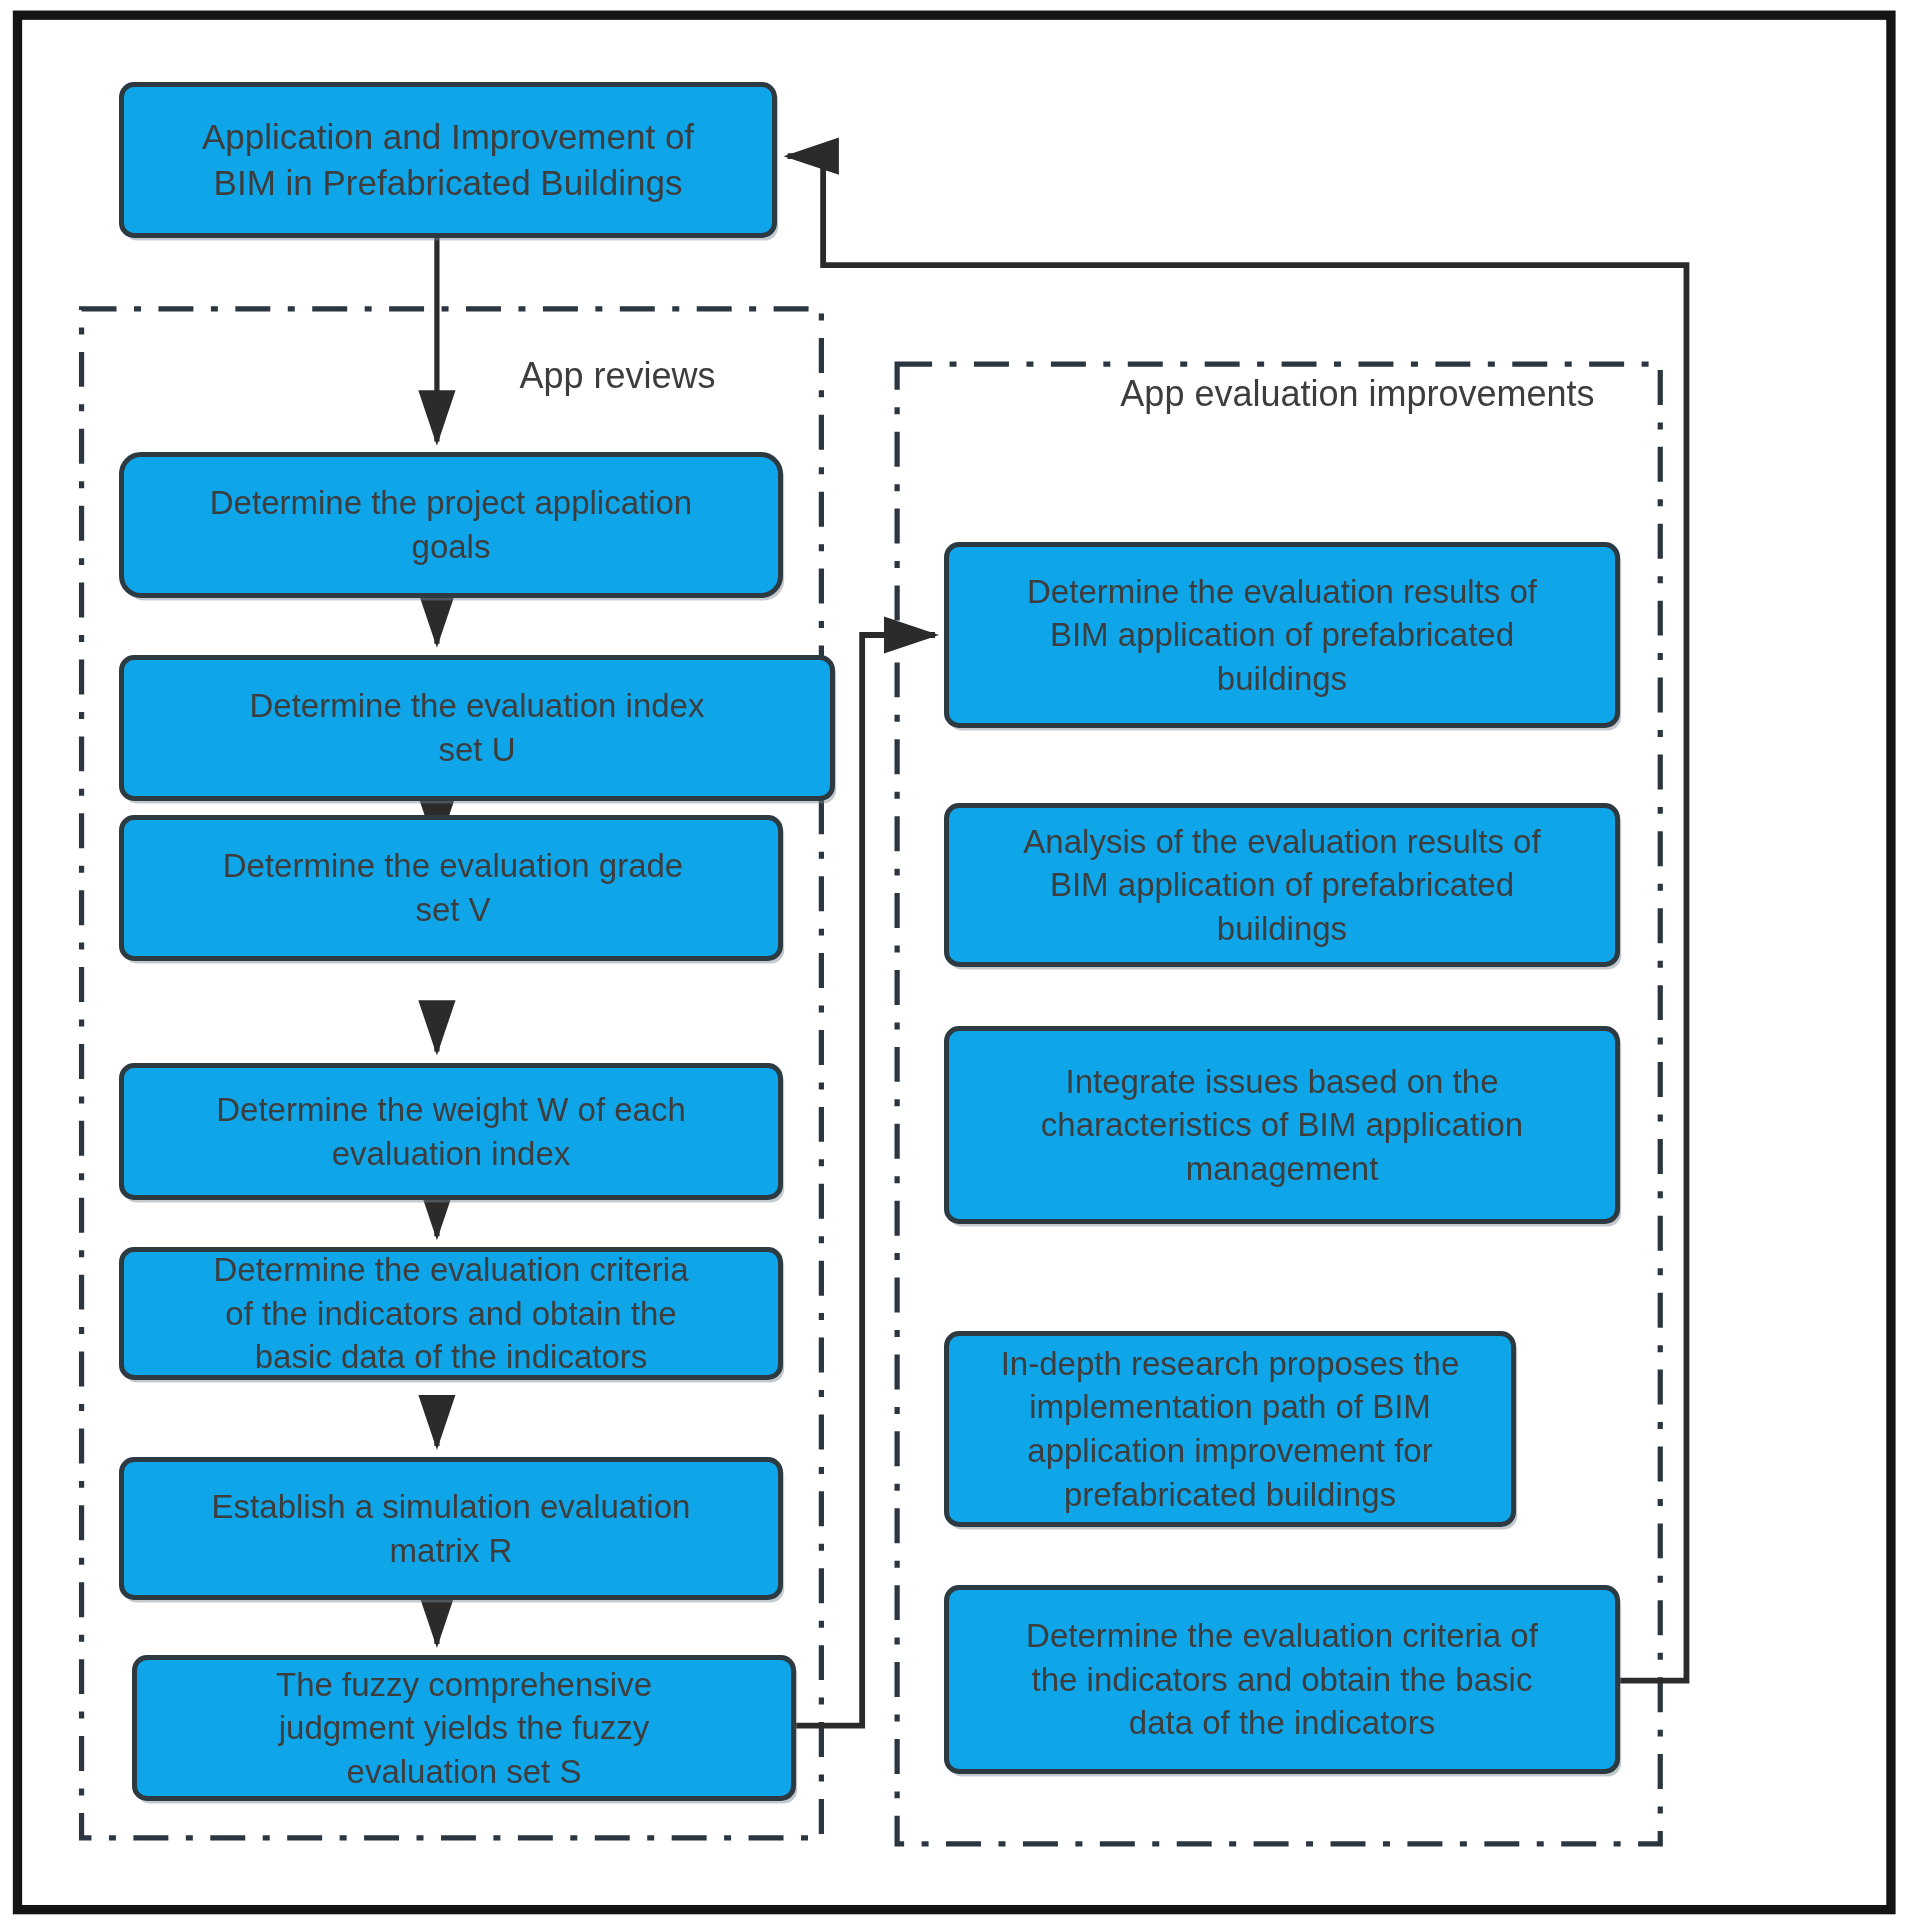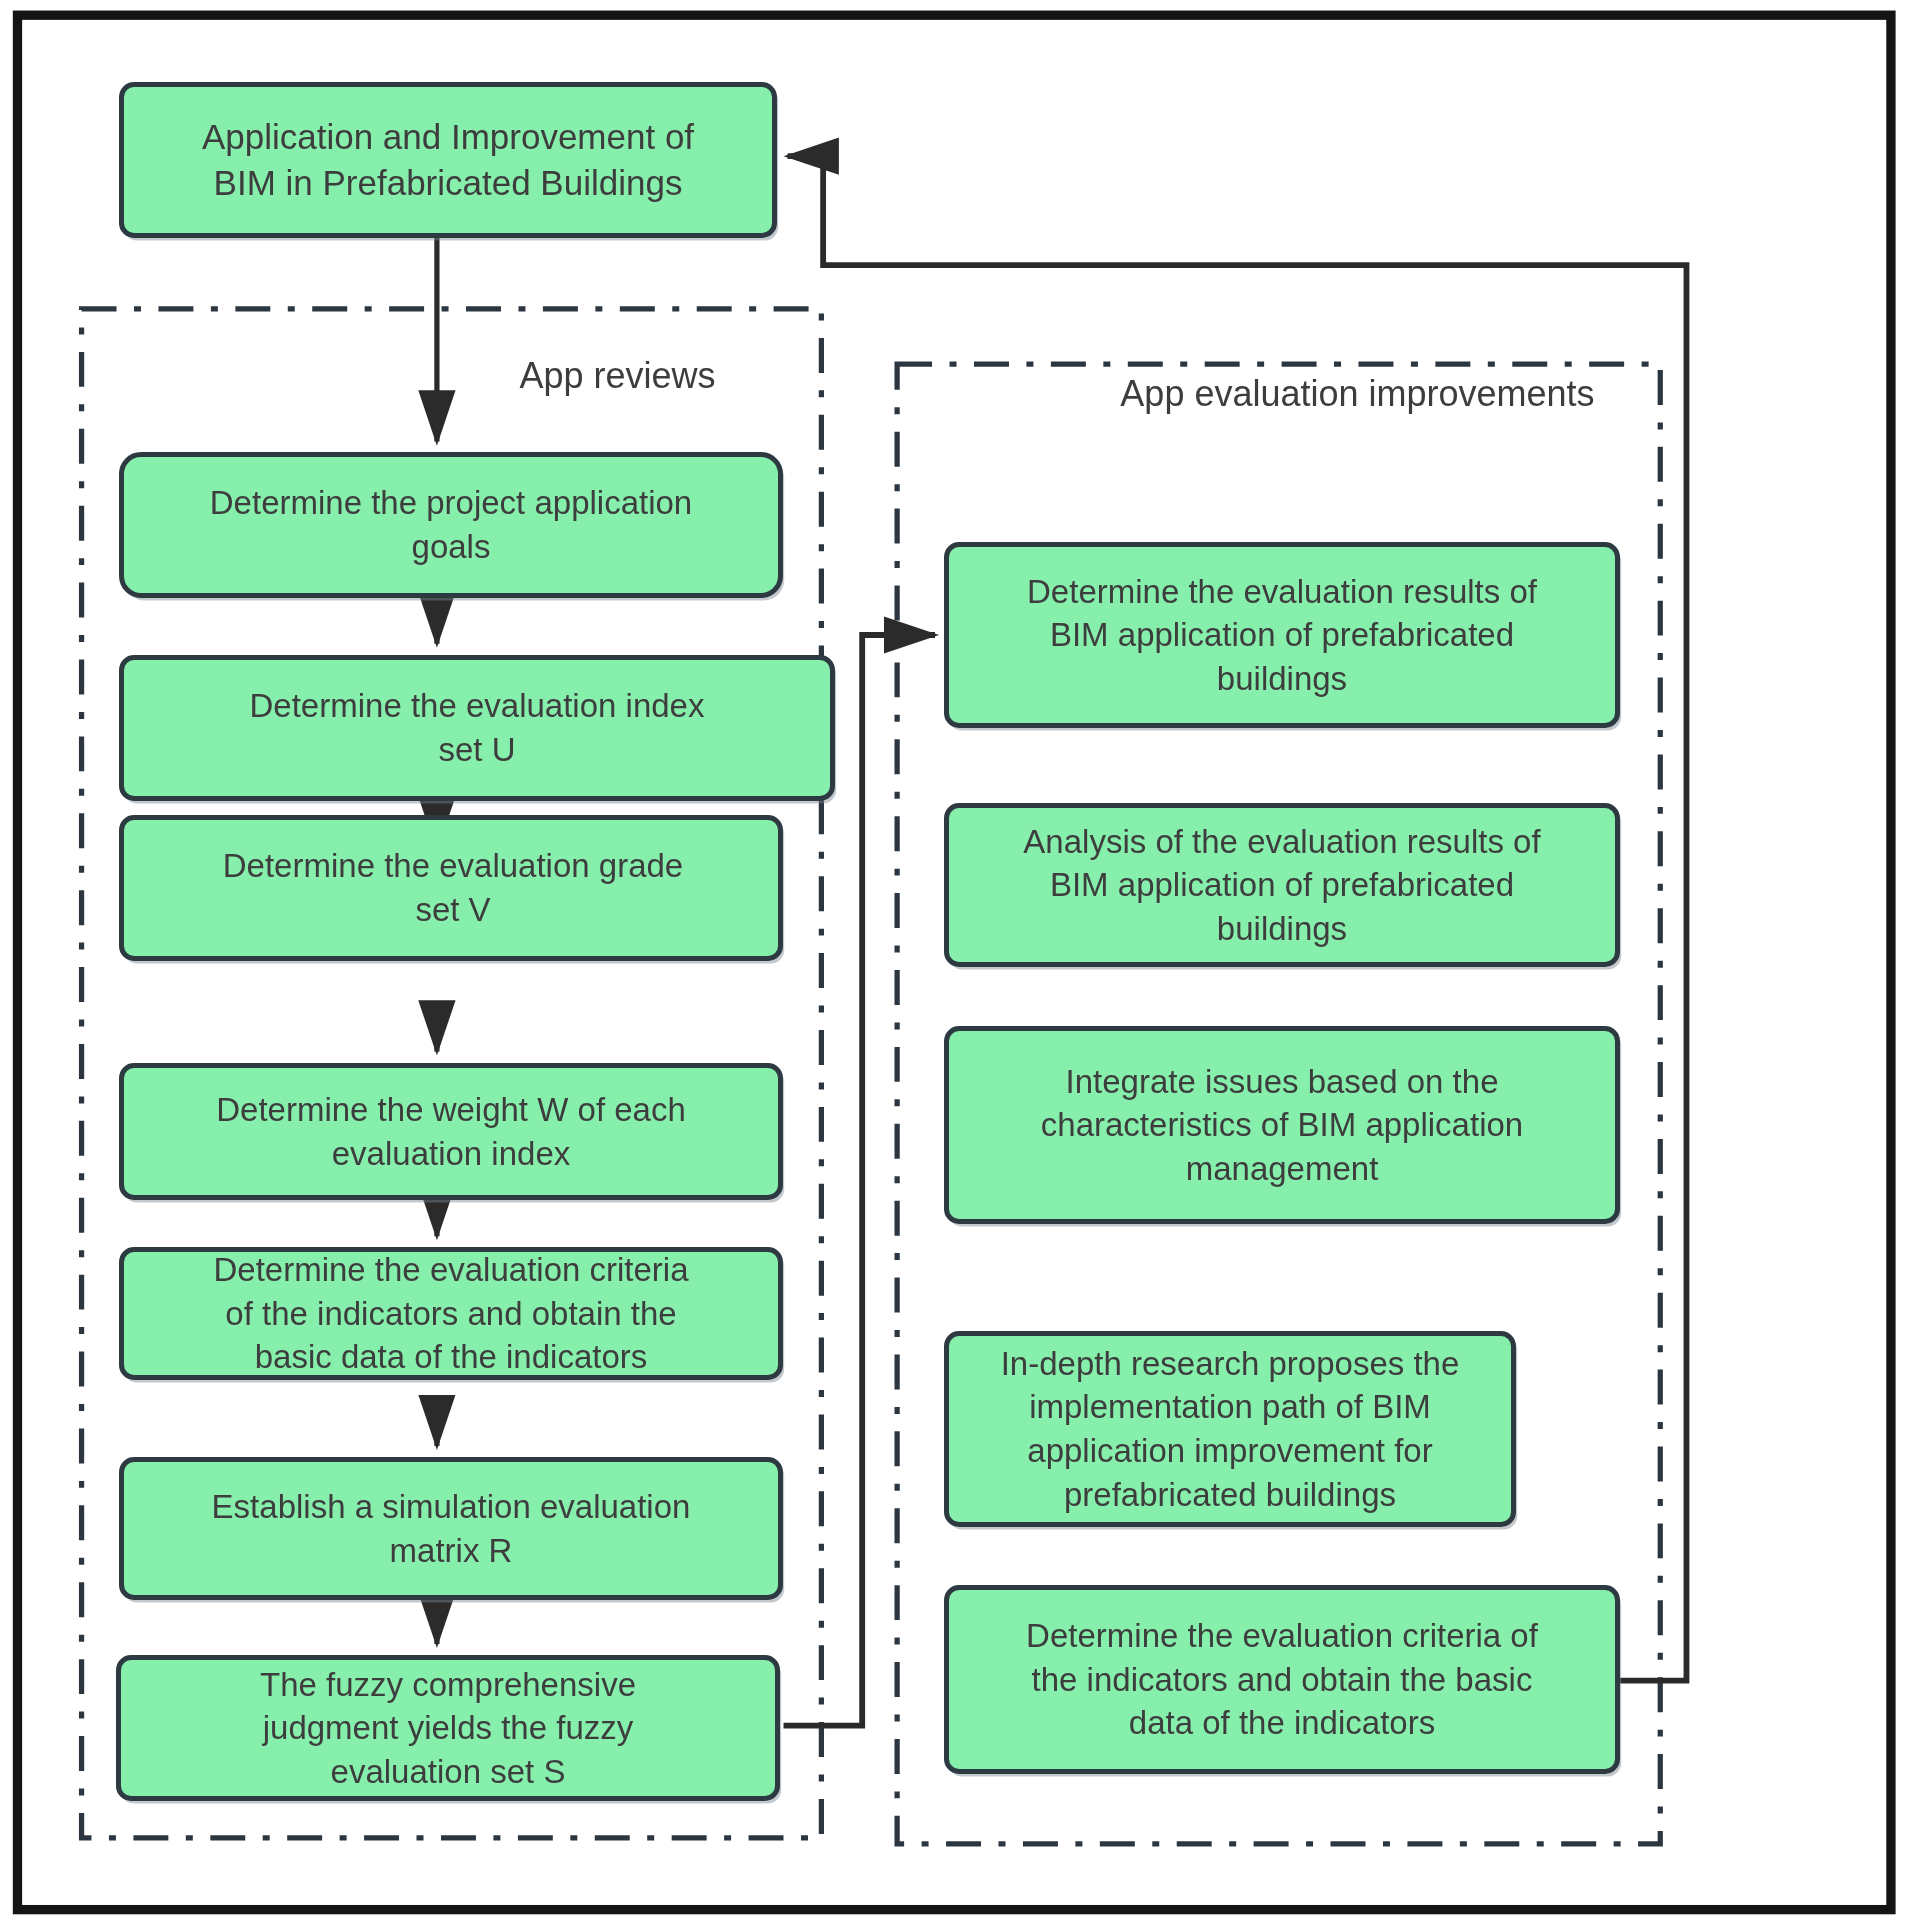--- a/index.html
+++ b/index.html
@@ -4,21 +4,21 @@
 <style>
   html,body{margin:0;padding:0;background:#ffffff;}
   body{
     width:1909px;height:1926px;position:relative;overflow:hidden;
     font-family:"Liberation Sans", sans-serif;color:#3d3d3d;
   }
   .stage{position:absolute;inset:0;}
   svg.lines{position:absolute;left:0;top:0;width:1909px;height:1926px;}
   .node{
     position:absolute;box-sizing:border-box;
-    background:#86efac;border:5.2px solid #2d3a42;border-radius:15px;
+    background:#0ea5e9;border:5.2px solid #2d3a42;border-radius:15px;
     display:flex;align-items:center;justify-content:center;text-align:center;
     white-space:pre-line;font-size:33px;line-height:1.32;color:#3d3d3d;
     box-shadow:2.9px 4.1px 0 -1.7px rgba(125,135,145,.45);
     padding:4.7px 15px;
   }
   .node.title{font-size:35px;}
   .flabel{
     position:absolute;display:flex;align-items:center;justify-content:center;
     text-align:center;font-size:36px;color:#3d3d3d;white-space:nowrap;
   }
@@ -67,21 +67,21 @@
 set U</div>
   <div class="node" style="left:119px;top:815px;width:664px;height:146px;padding-left:19px;">Determine the evaluation grade
 set V</div>
   <div class="node" style="left:119px;top:1063px;width:664px;height:137px;">Determine the weight W of each
 evaluation index</div>
   <div class="node" style="left:119px;top:1247px;width:664px;height:133px;">Determine the evaluation criteria
 of the indicators and obtain the
 basic data of the indicators</div>
   <div class="node" style="left:119px;top:1457px;width:664px;height:143px;">Establish a simulation evaluation
 matrix R</div>
-  <div class="node" style="left:116px;top:1655px;width:664px;height:146px;">The fuzzy comprehensive
+  <div class="node" style="left:132px;top:1655px;width:664px;height:146px;">The fuzzy comprehensive
 judgment yields the fuzzy
 evaluation set S</div>
 
   <div class="node" style="left:944px;top:542px;width:676px;height:186px;">Determine the evaluation results of
 BIM application of prefabricated
 buildings</div>
   <div class="node" style="left:944px;top:803px;width:676px;height:164px;">Analysis of the evaluation results of
 BIM application of prefabricated
 buildings</div>
   <div class="node" style="left:944px;top:1026px;width:676px;height:198px;">Integrate issues based on the

